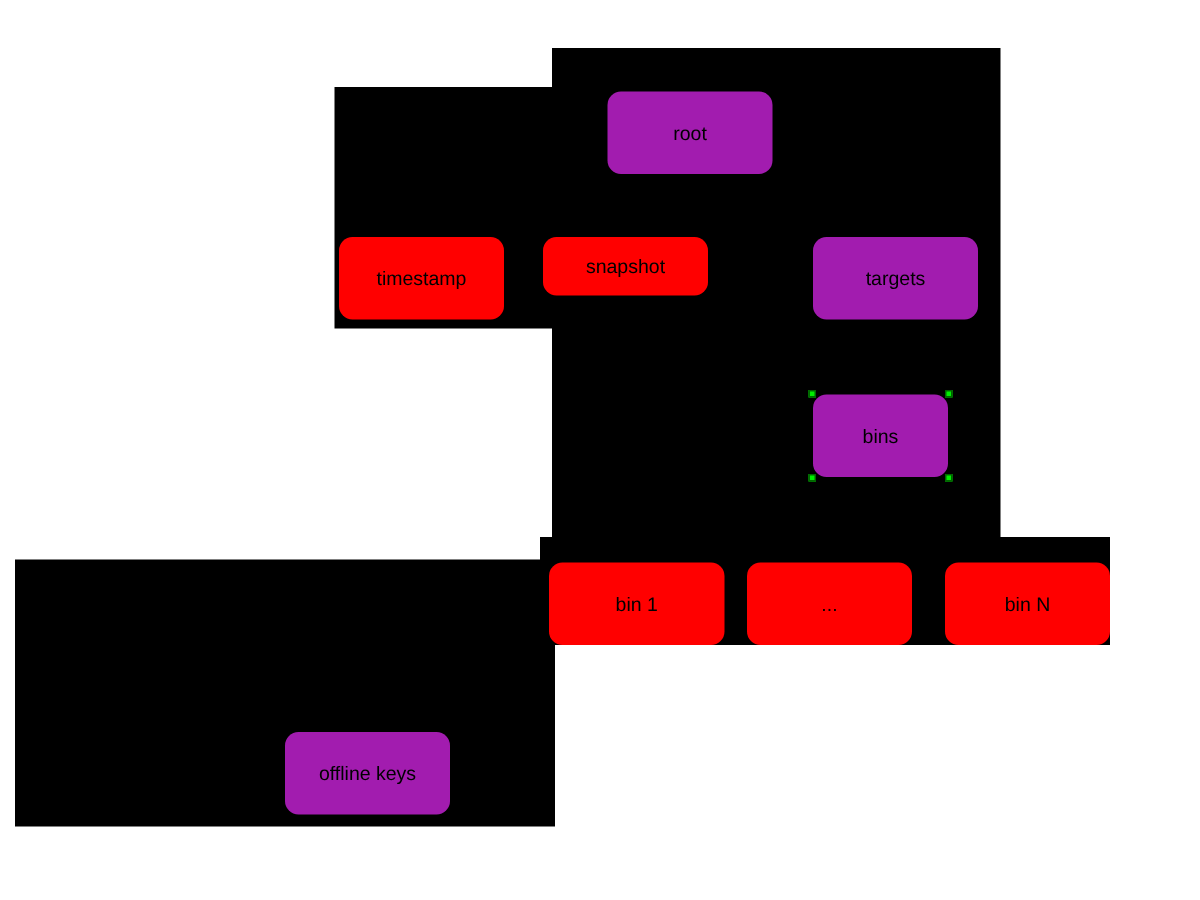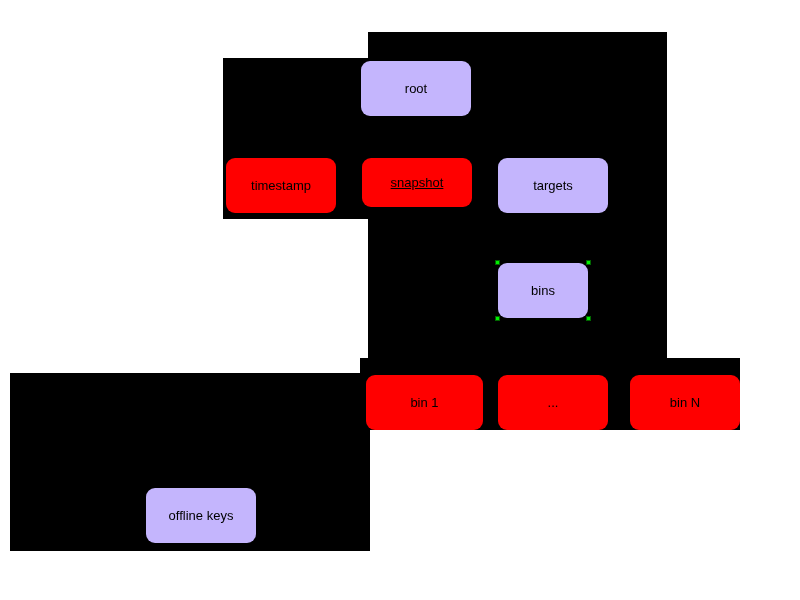--- a/index.html
+++ b/index.html
@@ -28,21 +28,21 @@
     border-radius: 9px;
     color: #000000;
     font-family: "Liberation Sans", sans-serif;
     font-size: 13px;
     line-height: 1;
     text-align: center;
     box-sizing: border-box;
     user-select: none;
   }
   .node.red   { background: #ff0000; }
-  .node.green { background: #c4b5fd; }
+  .node.green { background: #a21caf; margin-left: 44px; }
   .node-label {
     pointer-events: none;
     white-space: nowrap;
   }
   
   .sel-handle {
     position: absolute;
     width: 5px;
     height: 5px;
     background: #00ee00;
@@ -65,21 +65,21 @@
   <div class="backdrop" style="left:10px; top:373px; width:360px; height:178px;"></div>
 
   <div class="node green" style="left:361px; top:61px; width:110px; height:55px;">
     <span class="node-label">root</span>
   </div>
 
   <div class="node red" style="left:226px; top:158px; width:110px; height:55px;">
     <span class="node-label">timestamp</span>
   </div>
 
-  <div class="node red" style="left:362px; top:158px; width:110px; height:49px;text-decoration:underline;">
+  <div class="node red" style="left:362px; top:158px; width:110px; height:39px;">
     <span class="node-label">snapshot</span>
   </div>
 
   <div class="node green" style="left:498px; top:158px; width:110px; height:55px;">
     <span class="node-label">targets</span>
   </div>
 
   <div class="node green" style="left:498px; top:263px; width:90px; height:55px;">
     <span class="node-label">bins</span>
     <span class="sel-handle tl"></span>

